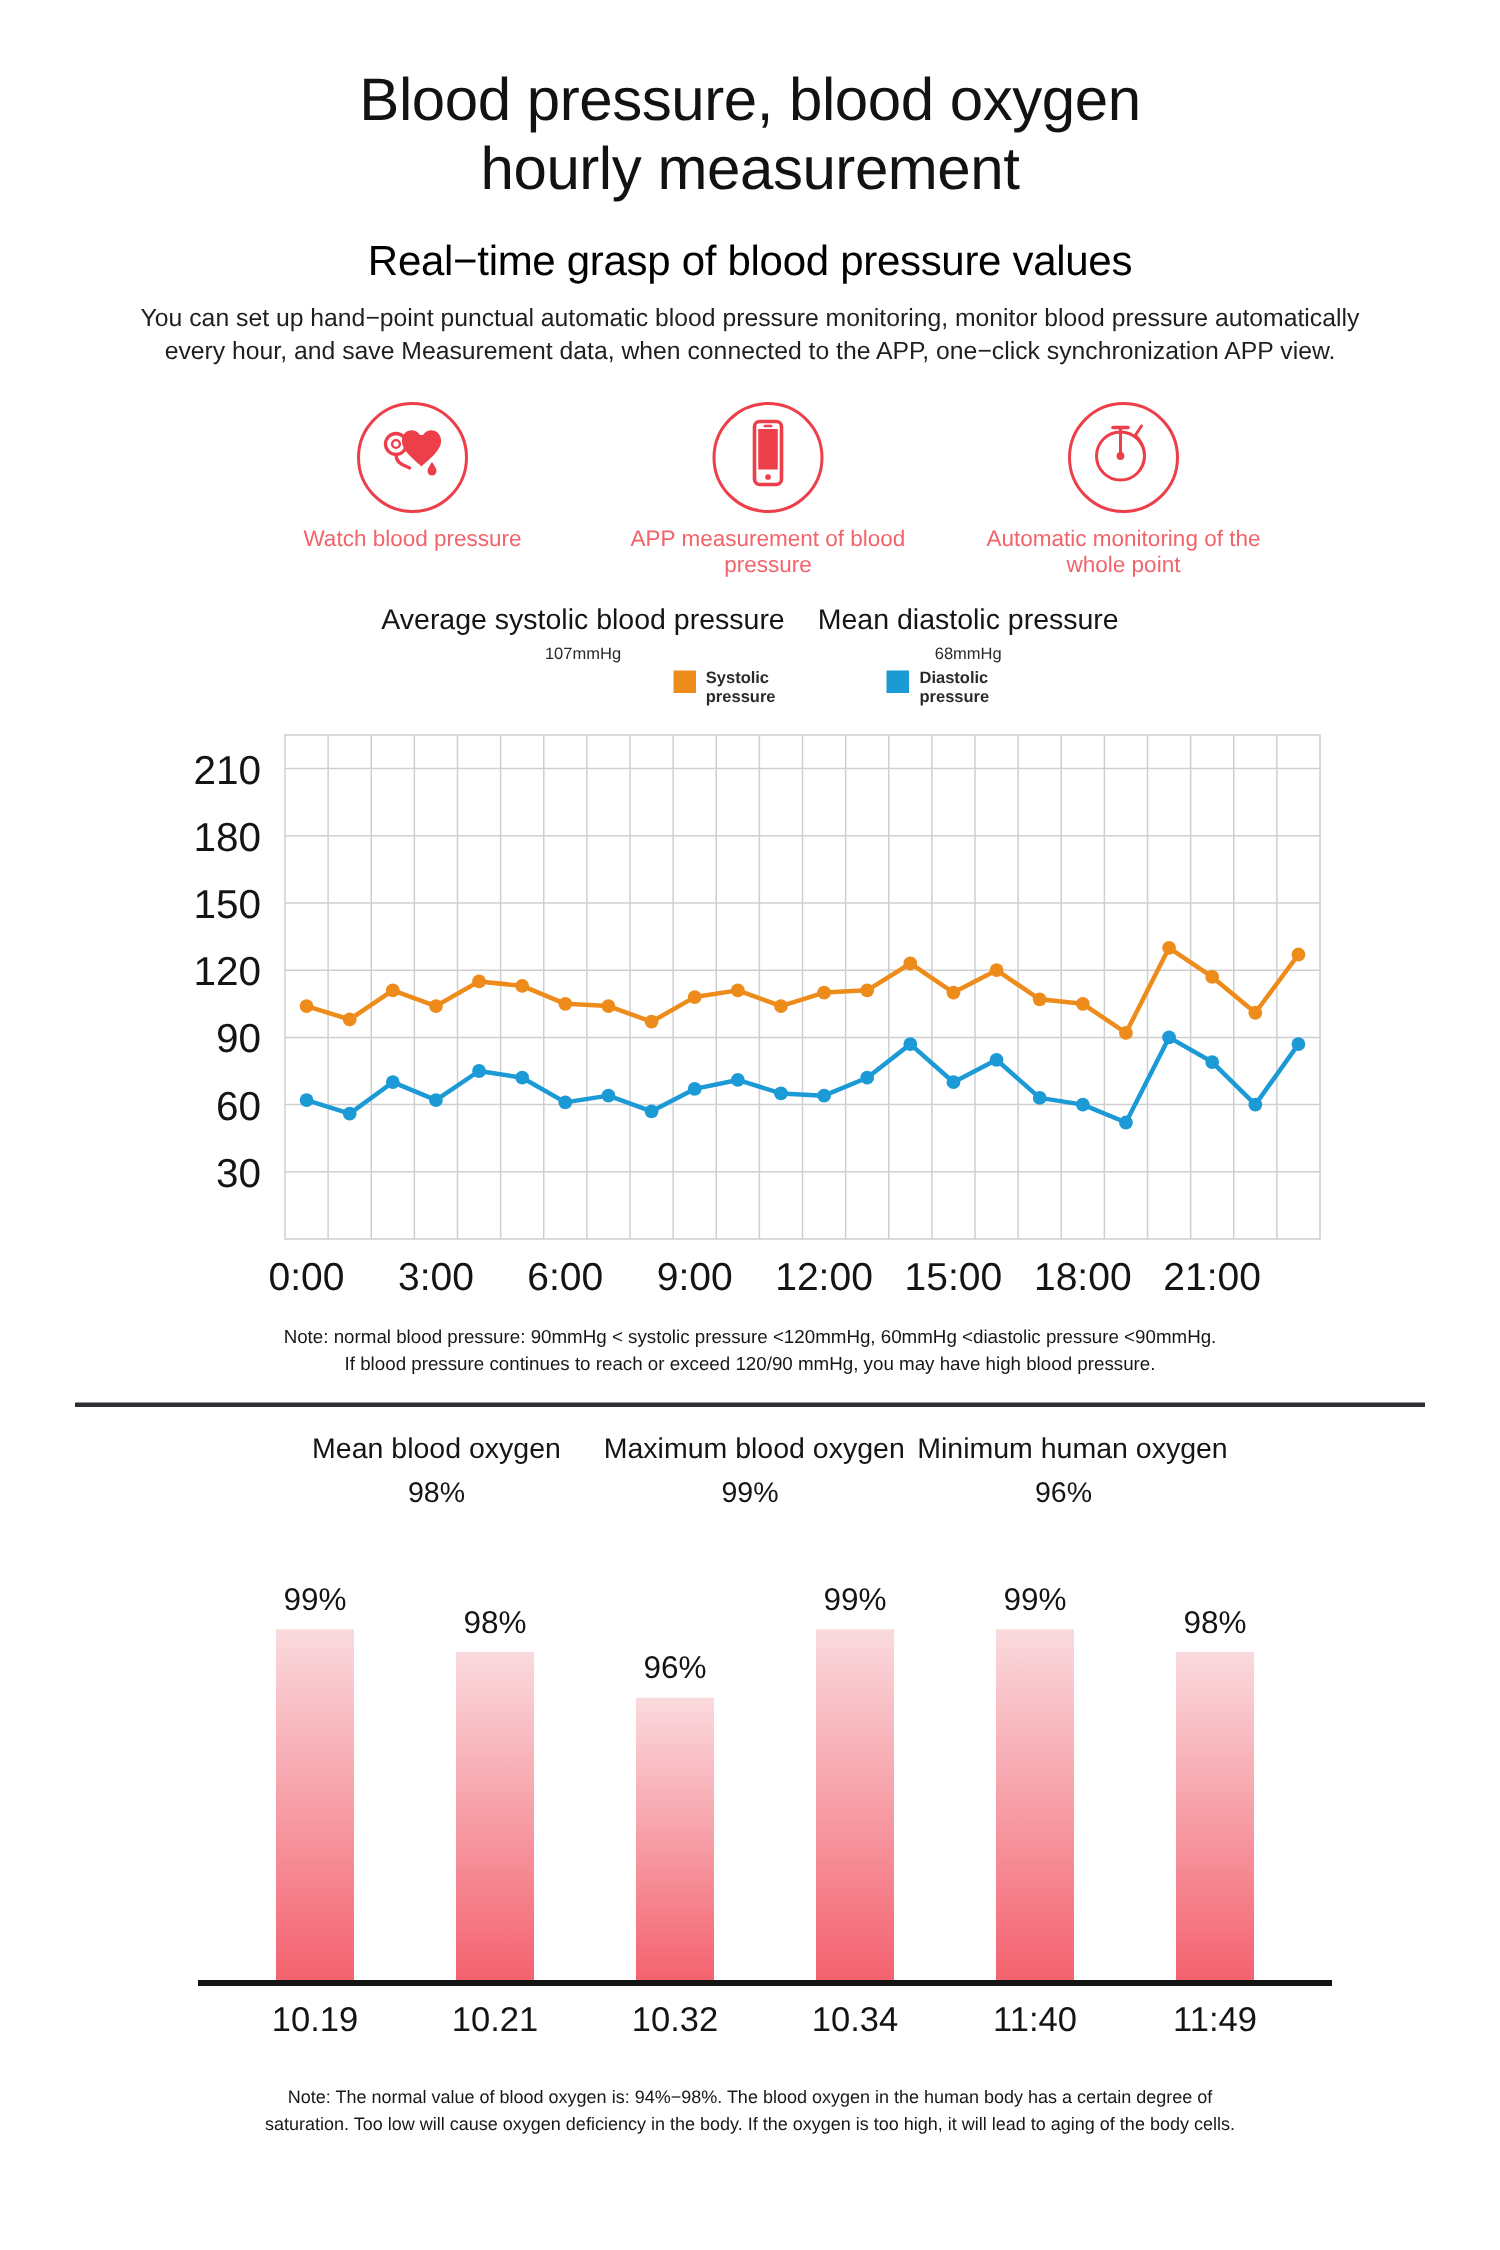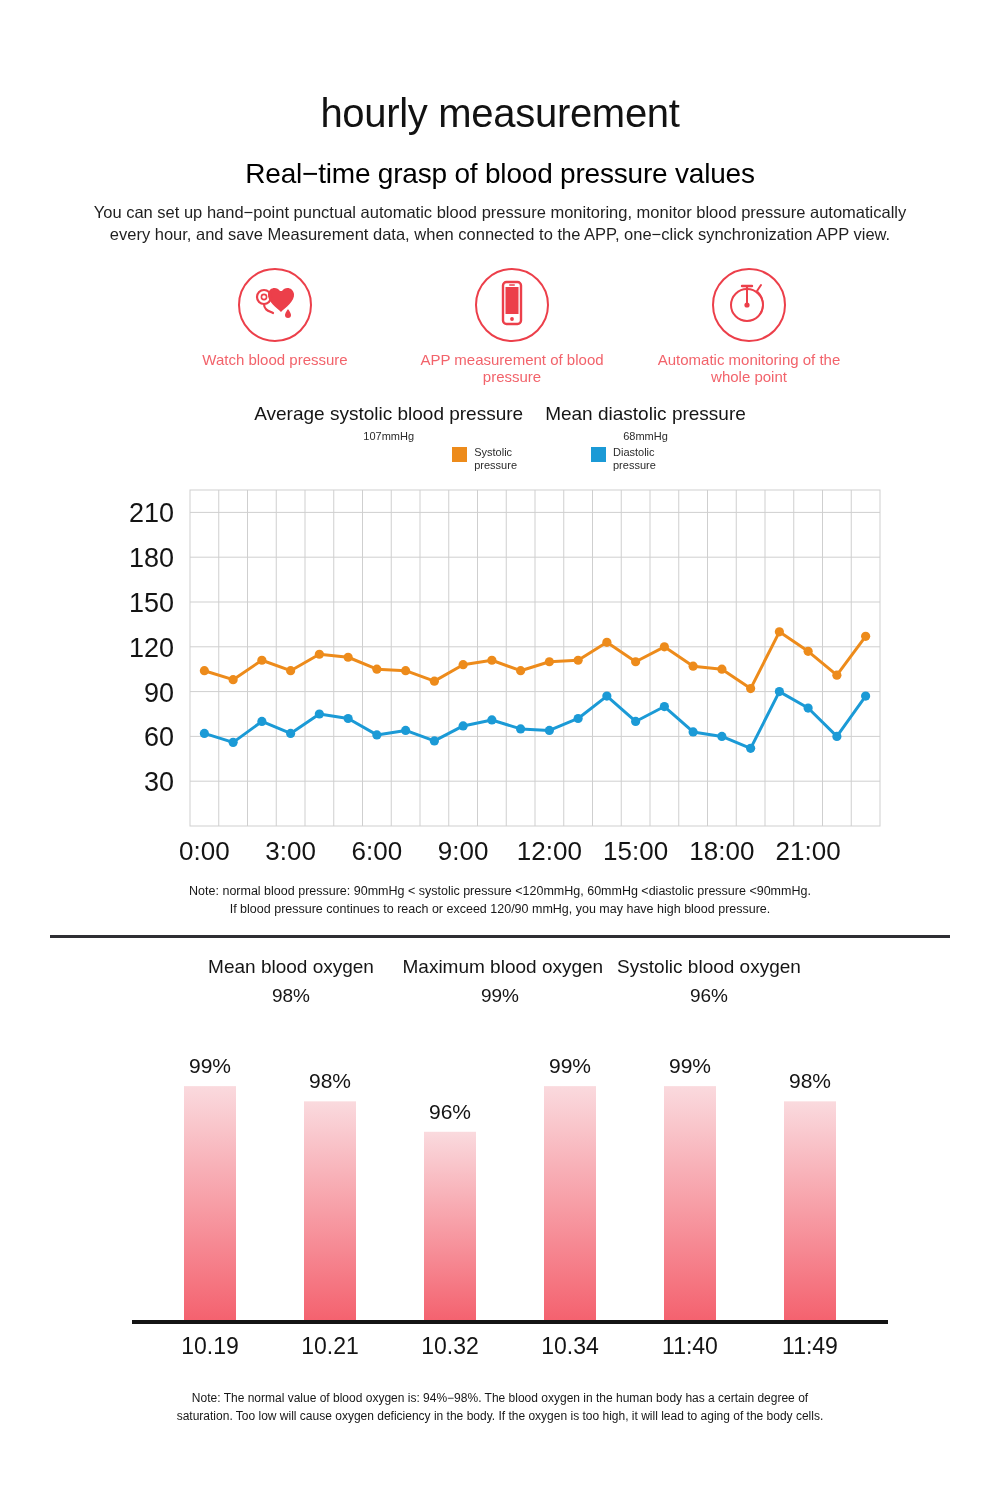--- a/index.html
+++ b/index.html
@@ -94,20 +94,21 @@
     font-size: 11px;
     color: #2a2a2a;
     margin-top: 5px;
   }
   .legend-row {
     display: flex;
     justify-content: center;
     gap: 74px;
     margin-top: 4px;
     padding-left: 108px;
+    font-weight: bold;
   }
   .legend-item {
     display: flex;
     align-items: flex-start;
     gap: 7px;
   }
   .legend-swatch {
     width: 15px;
     height: 15px;
     margin-top: 1px;
@@ -169,21 +170,21 @@
     line-height: 1.5;
     color: #171717;
     margin-top: 22px;
   }
 </style>
 </head>
 <body>
 
 <div class="header">
   <h1 class="main-title">
-    <br>
+    <span>Blood pressure, blood oxygen</span><br>
     <span>hourly measurement</span>
   </h1>
   <div class="sub-title">Real−time grasp of blood pressure values</div>
   <div class="desc">You can set up hand−point punctual automatic blood pressure monitoring, monitor blood pressure automatically every hour, and save Measurement data, when connected to the APP, one−click synchronization APP view.</div>
 </div>
 
 <div class="features">
 
   <div class="feature">
     <div class="feature-circle">
@@ -375,21 +376,21 @@
   <div class="ox-stat-row">
     <div class="ox-stat-block">
       <div class="ox-stat-title">Mean blood oxygen</div>
       <div class="ox-stat-value">98%</div>
     </div>
     <div class="ox-stat-block">
       <div class="ox-stat-title">Maximum blood oxygen</div>
       <div class="ox-stat-value">99%</div>
     </div>
     <div class="ox-stat-block">
-      <div class="ox-stat-title">Systolic blood oxygen</div>
+      <div class="ox-stat-title">Minimum human oxygen</div>
       <div class="ox-stat-value">96%</div>
     </div>
   </div>
 
   <div class="bar-chart-wrap">
     <svg id="bar-chart-svg" width="1000" height="350" viewBox="0 0 1000 350">
         <defs>
           <linearGradient id="barGrad" x1="0" y1="0" x2="0" y2="1">
             <stop offset="0%" stop-color="#fadade"></stop>
             <stop offset="100%" stop-color="#f4616e"></stop>

